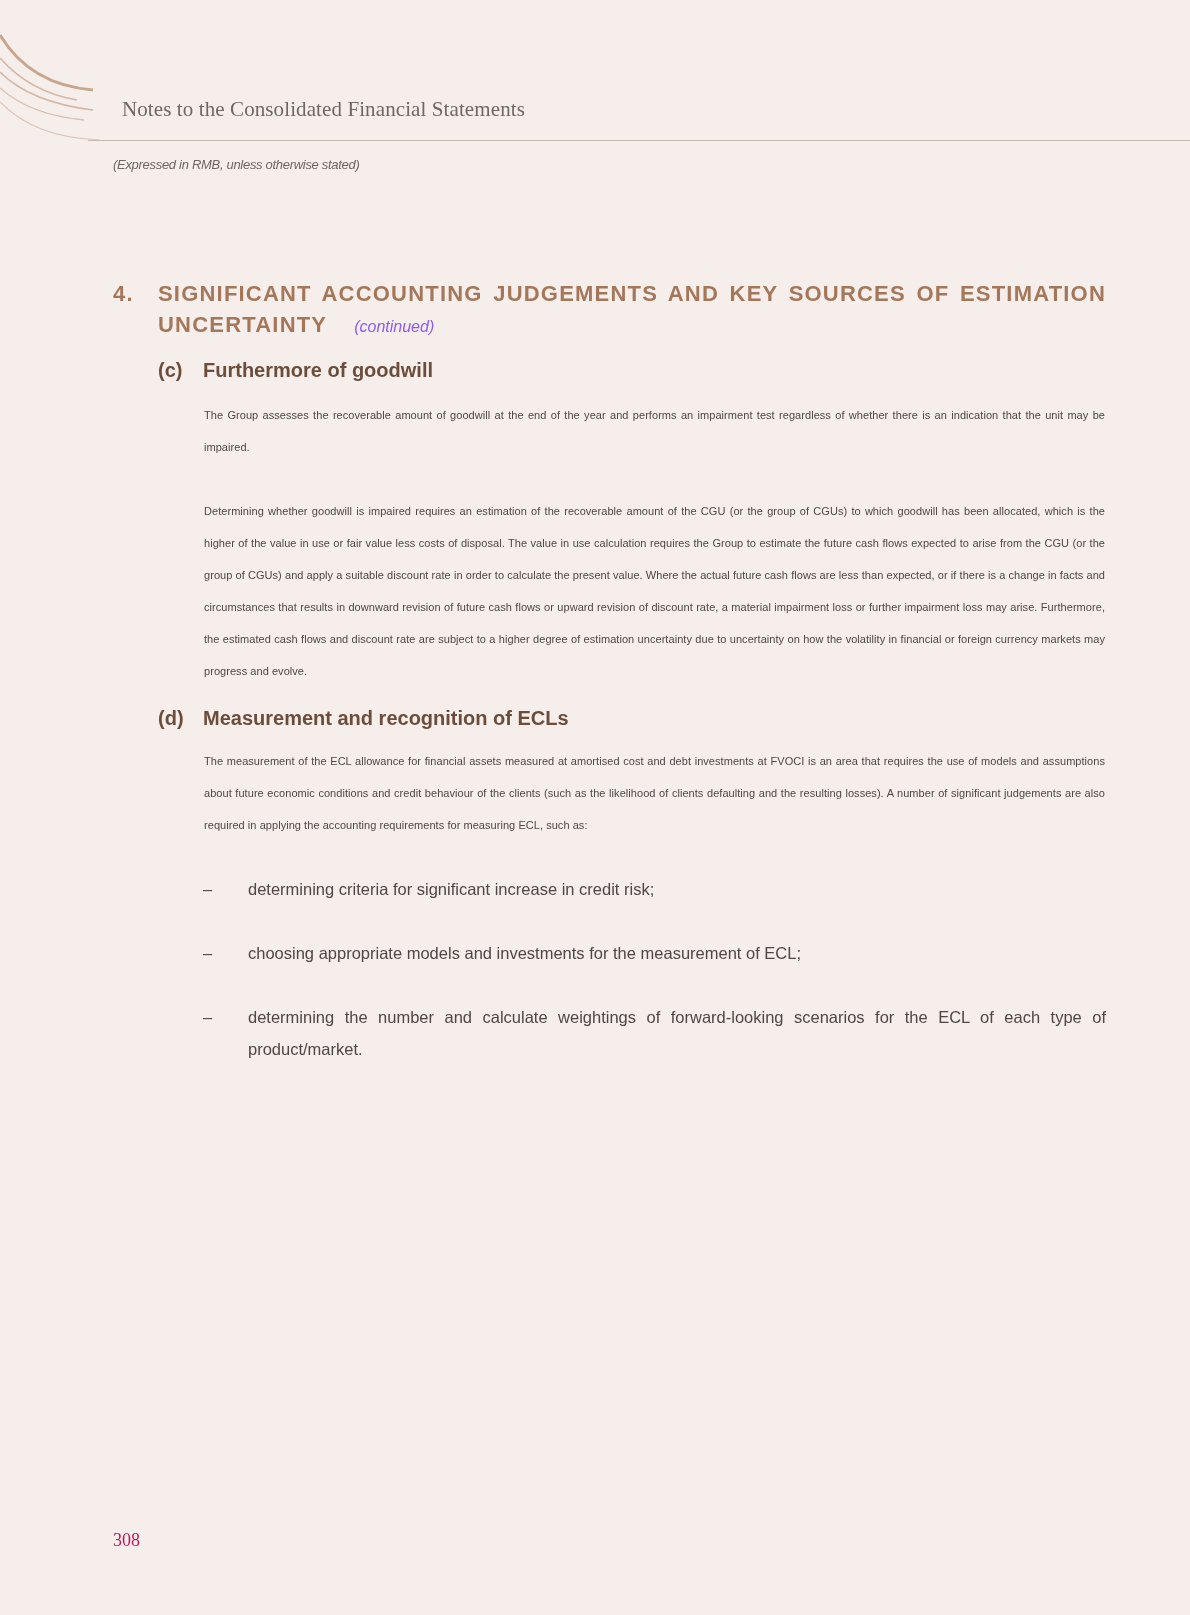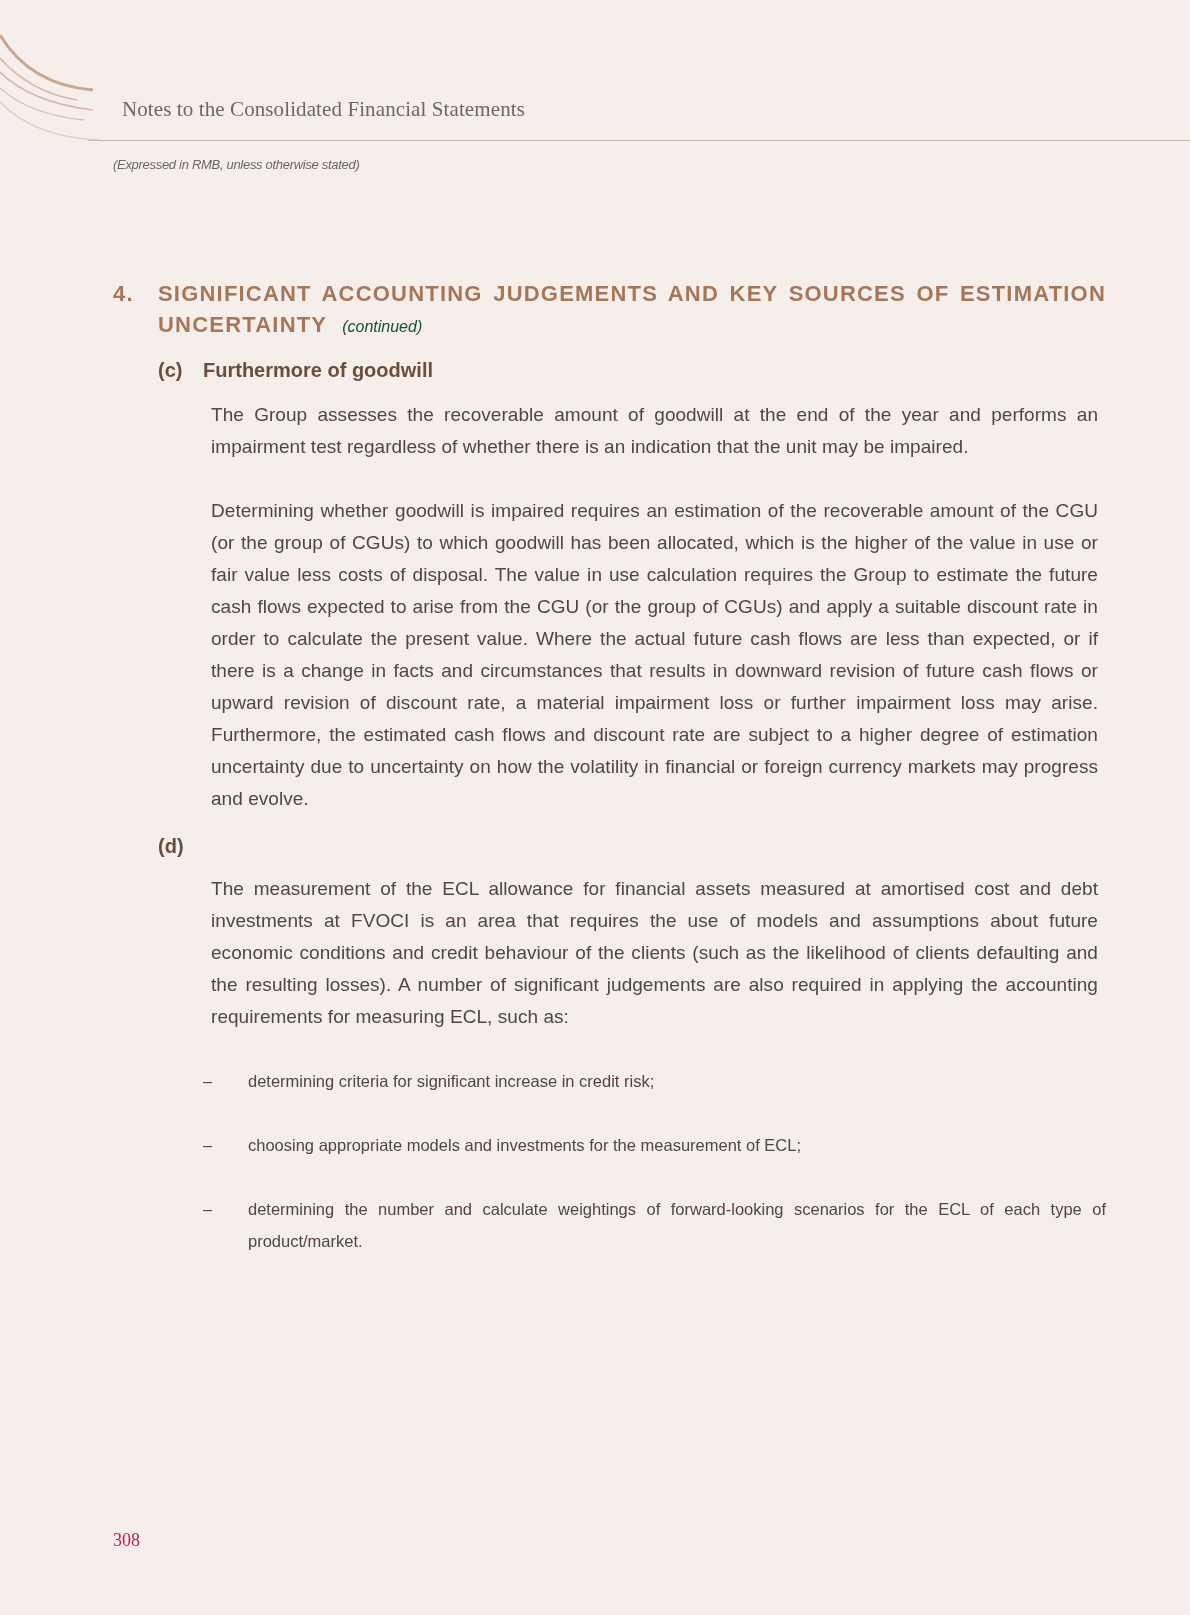--- a/index.html
+++ b/index.html
@@ -71,46 +71,46 @@
     .sec-title {
       flex: 1;
       text-align: justify;
       text-align-last: left;
     }
     .continued {
       font-weight: normal;
       font-style: italic;
       font-size: 16px;
       letter-spacing: 0;
-      color: #14532d;
-      margin-left: 8px;
+      color: #8b5cf6;
+      margin-left: 20px;
     }
     .sub {
       margin-left: 45px;
     }
     .sub-heading {
       display: flex;
       font-weight: bold;
       color: #6b4d3c;
       font-size: 20px;
       line-height: 26px;
     }
     .sub-letter {
       width: 45px;
       flex: 0 0 45px;
     }
     .sub-body {
       margin-left: 45px;
     }
     .para {
-      font-size: 19px;
+      font-size: 11px;
       line-height: 32px;
       text-align: justify;
       color: #4d4745;
-      margin: 8px;
+      margin: 1px;
       letter-spacing: 0.05px;
     }
     .bullet {
       display: flex;
       font-size: 16.5px;
       line-height: 32px;
       color: #4d4745;
     }
     .bullet-dash {
       width: 45px;
@@ -158,20 +158,21 @@
     </div>
     <div class="sub-body" style="margin-top: 16px;">
       <p class="para">The Group assesses the recoverable amount of goodwill at the end of the year and performs an impairment test regardless of whether there is an indication that the unit may be impaired.</p>
       <p class="para" style="margin-top: 32px;">Determining whether goodwill is impaired requires an estimation of the recoverable amount of the CGU (or the group of CGUs) to which goodwill has been allocated, which is the higher of the value in use or fair value less costs of disposal. The value in use calculation requires the Group to estimate the future cash flows expected to arise from the CGU (or the group of CGUs) and apply a suitable discount rate in order to calculate the present value. Where the actual future cash flows are less than expected, or if there is a change in facts and circumstances that results in downward revision of future cash flows or upward revision of discount rate, a material impairment loss or further impairment loss may arise. Furthermore, the estimated cash flows and discount rate are subject to a higher degree of estimation uncertainty due to uncertainty on how the volatility in financial or foreign currency markets may progress and evolve.</p>
     </div>
   </div>
 
   <div class="sub" style="margin-top: 18px;">
     <div class="sub-heading">
       <span class="sub-letter">(d)</span>
+      <span>Measurement and recognition of ECLs</span>
     </div>
     <div class="sub-body" style="margin-top: 14px;">
       <p class="para">The measurement of the ECL allowance for financial assets measured at amortised cost and debt investments at FVOCI is an area that requires the use of models and assumptions about future economic conditions and credit behaviour of the clients (such as the likelihood of clients defaulting and the resulting losses). A number of significant judgements are also required in applying the accounting requirements for measuring ECL, such as:</p>
 
       <div class="bullet" style="margin-top: 32px;">
         <span class="bullet-dash">–</span>
         <span class="bullet-text">determining criteria for significant increase in credit risk;</span>
       </div>
       <div class="bullet" style="margin-top: 32px;">
         <span class="bullet-dash">–</span>

